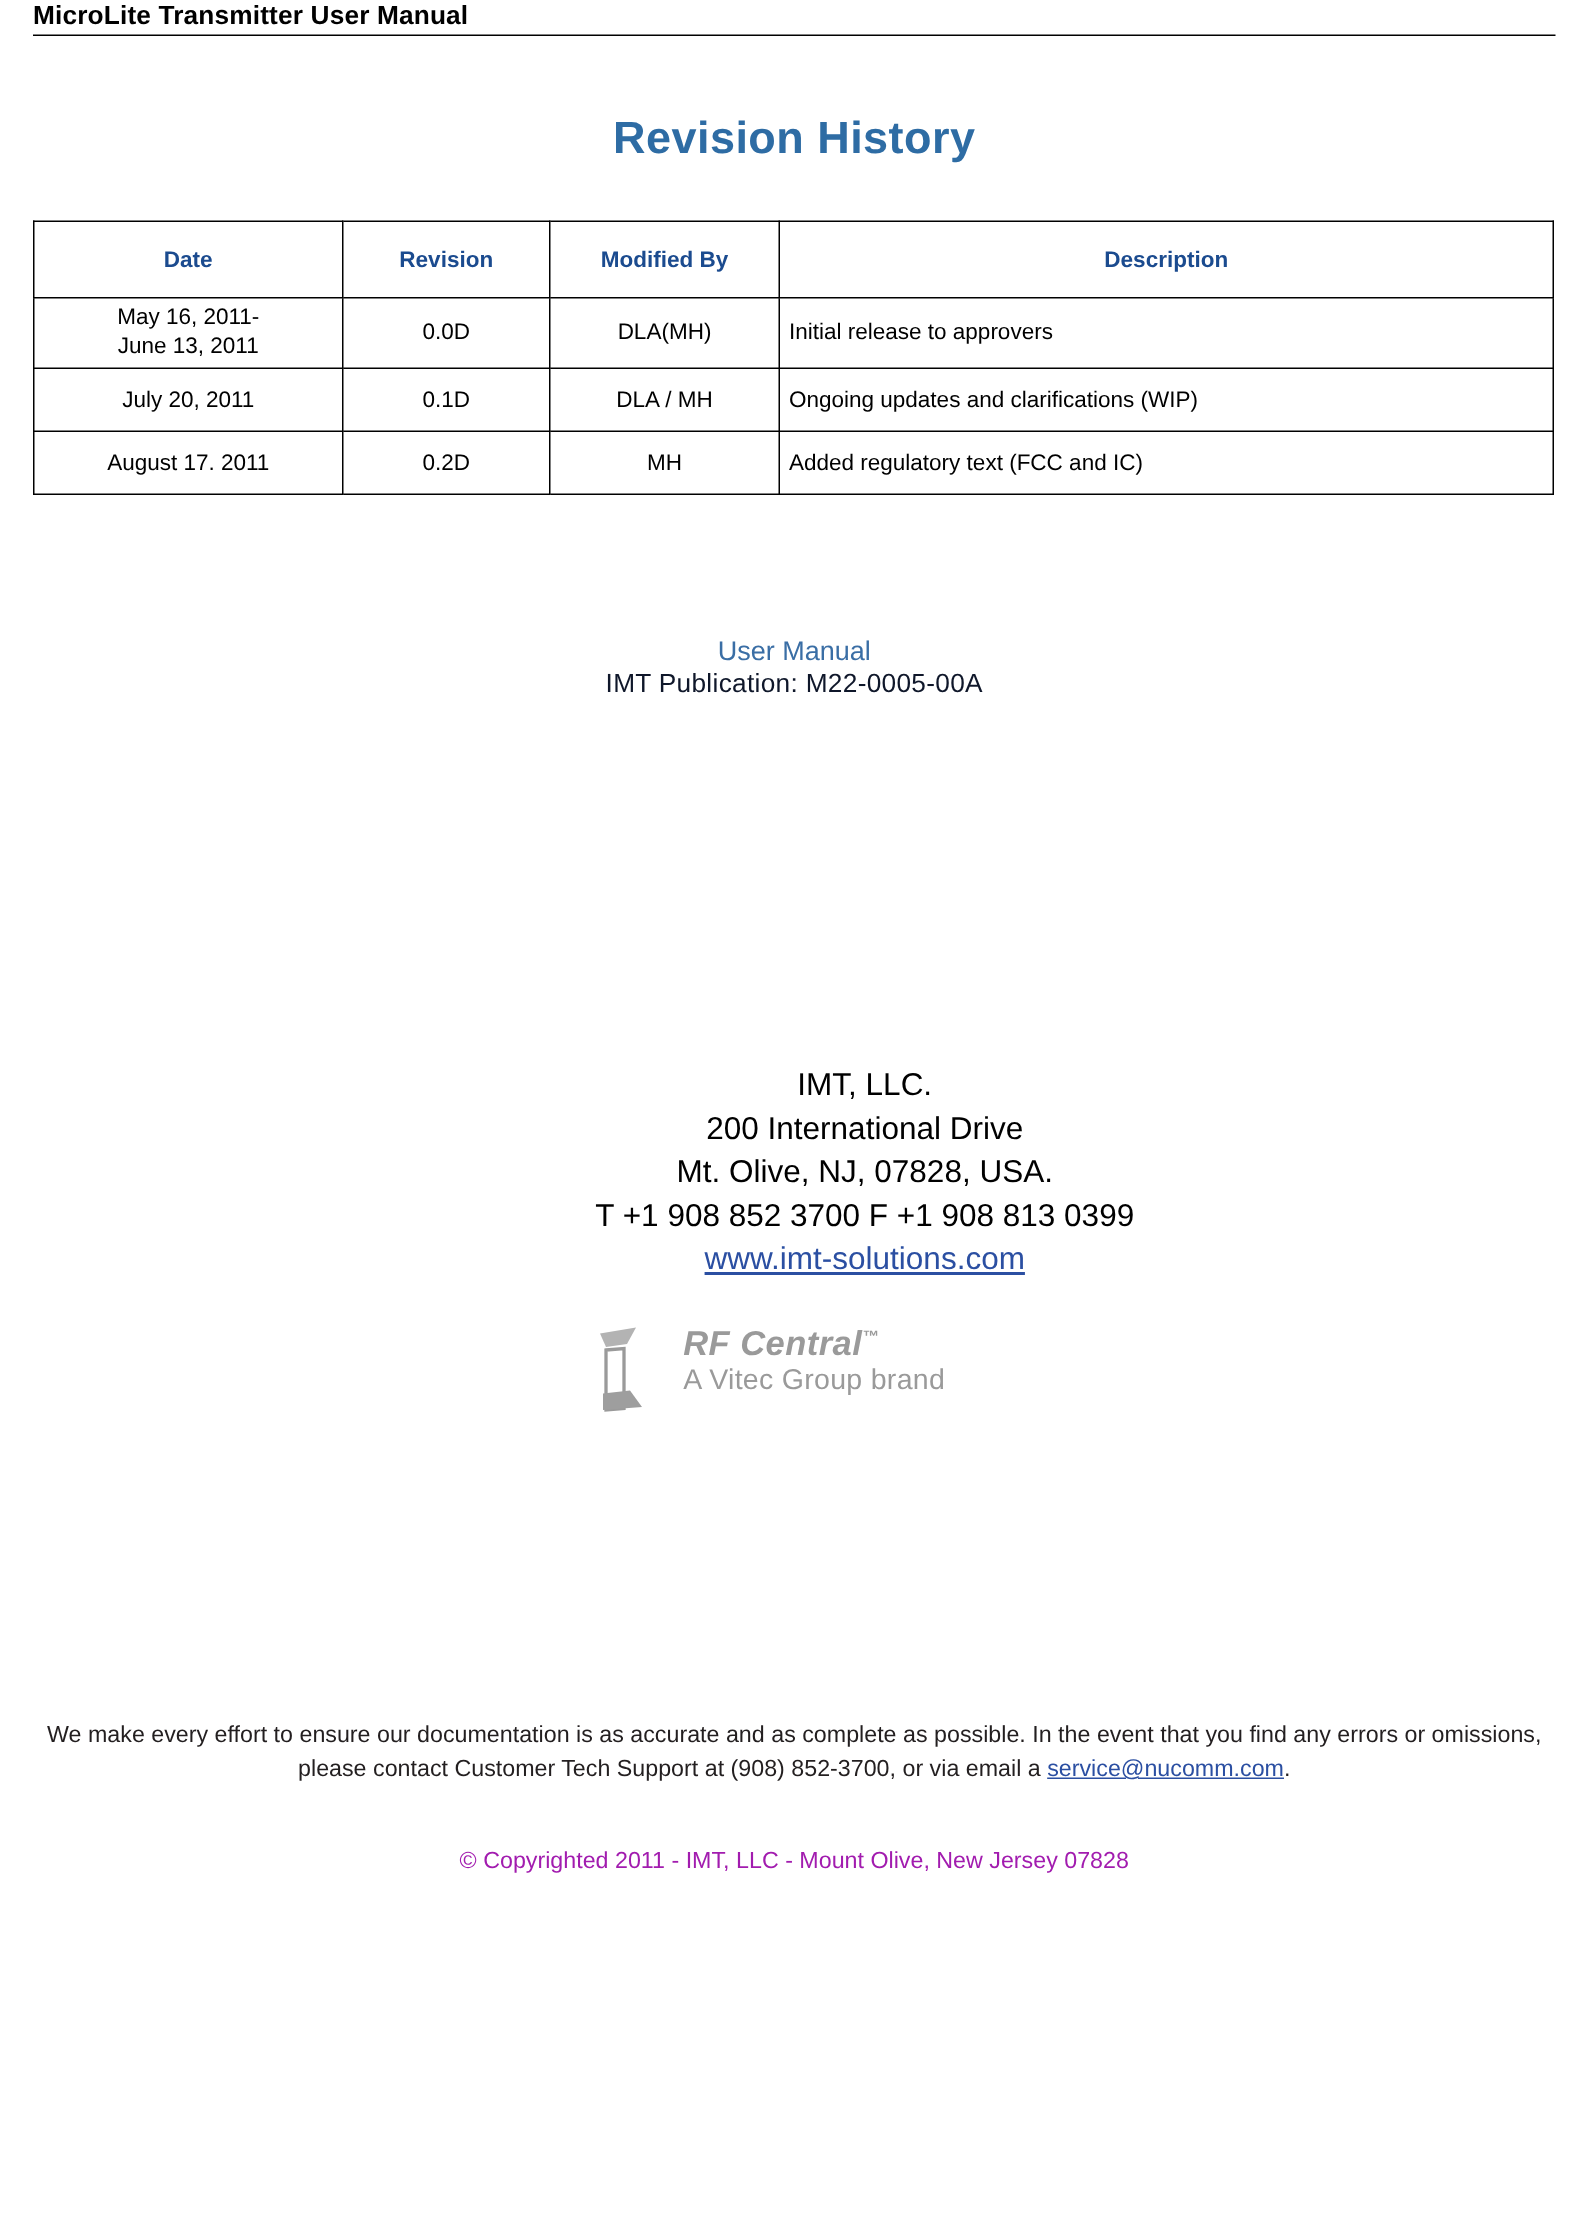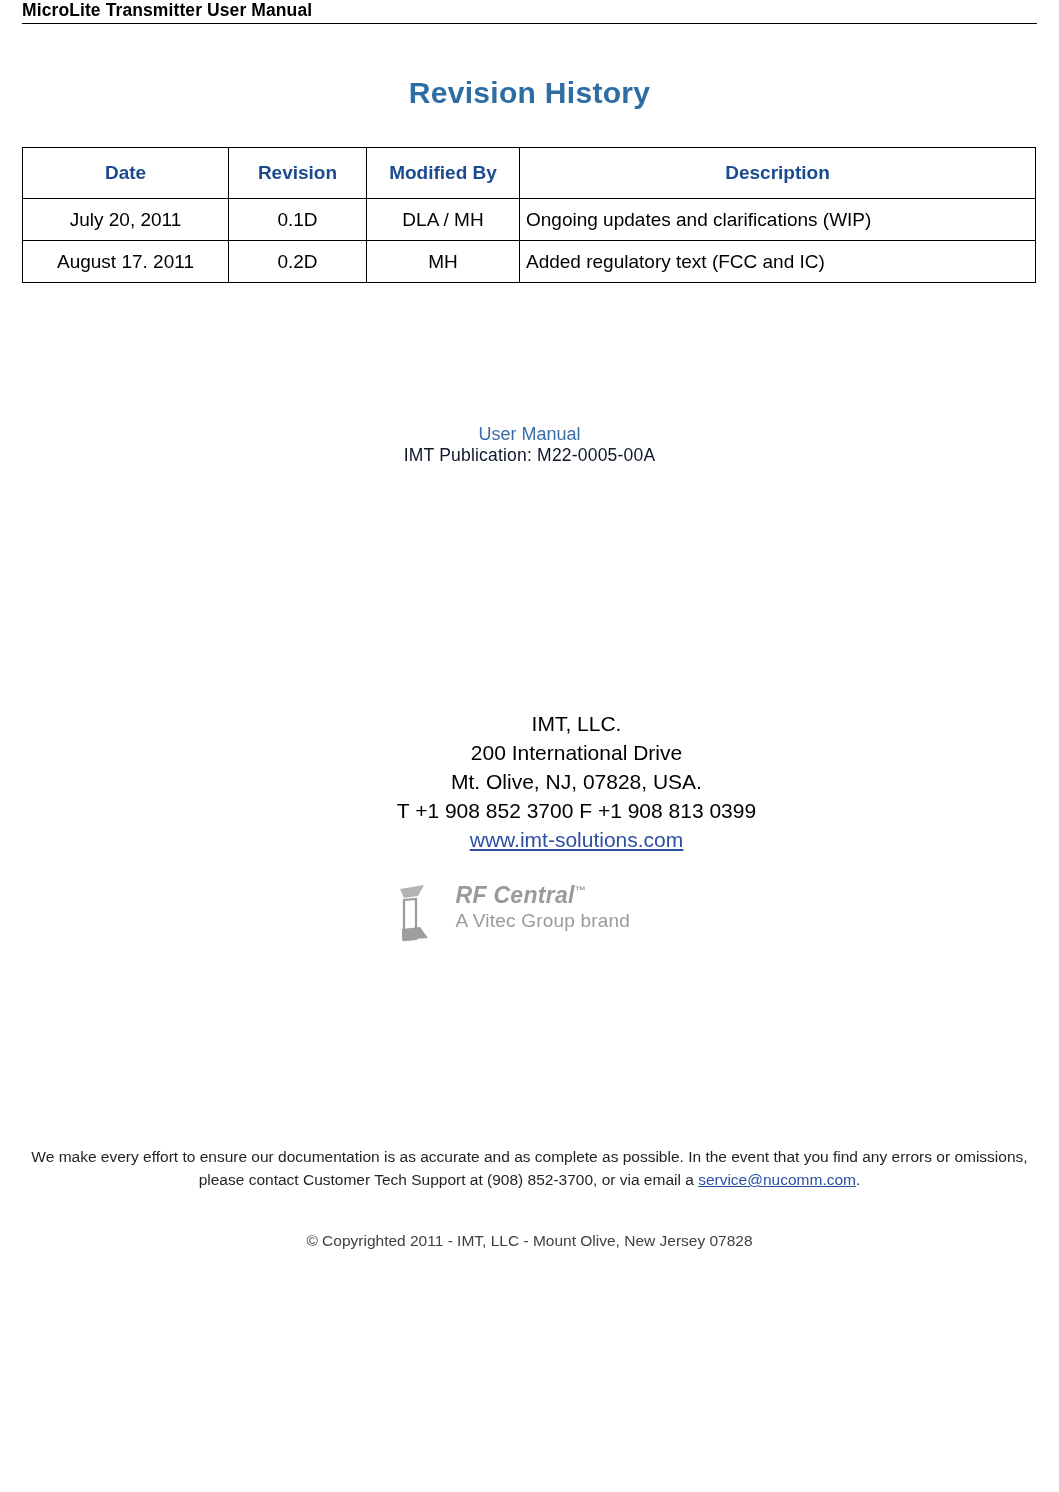--- a/index.html
+++ b/index.html
@@ -49,21 +49,21 @@
     letter-spacing: 0.3px;
   }
 
   
   table.rev-table {
     position: absolute;
     left: 22px;
     top: 147px;
     width: 1014px;
     border-collapse: collapse;
-    font-size: 19px;
+    font-size: 15px;
   }
   table.rev-table th,
   table.rev-table td {
     border: 1.1px solid #000;
     padding: 4px 6px;
     vertical-align: middle;
   }
   table.rev-table th {
     color: #1b4b8f;
     font-weight: bold;
@@ -173,21 +173,21 @@
     color: #2b4fa2;
     text-decoration: underline;
   }
   .copyright {
     position: absolute;
     top: 1232px;
     left: 0;
     width: 1059px;
     text-align: center;
     font-size: 15.5px;
-    color: #404040;
+    color: #a21caf;
   }
 
   
   .doc-footer {
     position: absolute;
     left: 22px;
     bottom: 28px;
     width: 1015px;
     border-top: 1.5px solid #000;
     padding-top: 4px;
@@ -217,20 +217,29 @@
   <table class="rev-table">
     <thead>
       <tr>
         <th class="col-date">Date</th>
         <th class="col-rev">Revision</th>
         <th class="col-mod">Modified By</th>
         <th class="col-desc" style="text-align:center;">Description</th>
       </tr>
     </thead>
     <tbody>
+      <tr>
+        <td class="col-date two-line">
+          <div>May 16, 2011-</div>
+          <div>June 13, 2011</div>
+        </td>
+        <td class="col-rev">0.0D</td>
+        <td class="col-mod">DLA(MH)</td>
+        <td class="col-desc">Initial  release to approvers</td>
+      </tr>
       <tr>
         <td class="col-date">July 20, 2011</td>
         <td class="col-rev">0.1D</td>
         <td class="col-mod">DLA / MH</td>
         <td class="col-desc">Ongoing updates and clarifications (WIP)</td>
       </tr>
       <tr>
         <td class="col-date">August 17. 2011</td>
         <td class="col-rev">0.2D</td>
         <td class="col-mod">MH</td>

